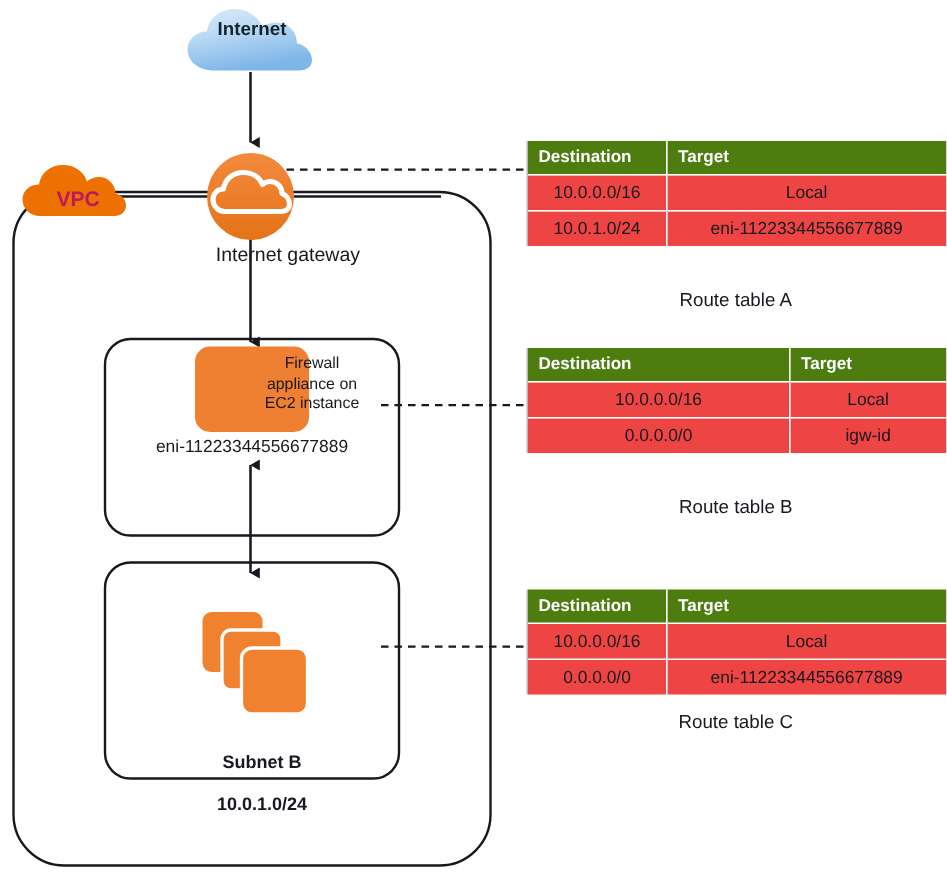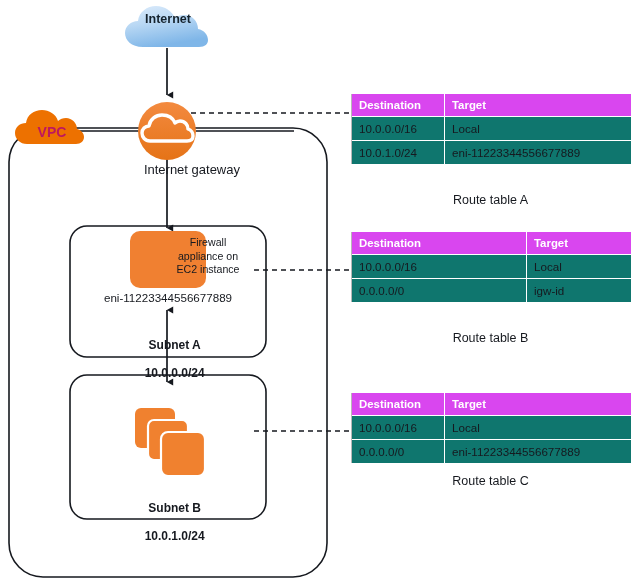--- a/index.html
+++ b/index.html
@@ -85,34 +85,34 @@
   
   .rtable {
     position: absolute;
     border-collapse: collapse;
     border-spacing: 0;
     table-layout: fixed;
     font-size: 11.6px;
     background: #ffffff;
   }
   .rtable th {
-    background: #d946ef;
+    background: #4d7c0f;
     color: #ffffff;
     font-weight: 700;
     font-size: 11.4px;
     text-align: left;
     padding: 4px 7px 5px 7px;
     border: none;
     height: 13px;
   }
   .rtable td {
-    background: #0f766e;
+    background: #ef4444;
     color: #16191f;
     font-weight: 400;
-    text-align: left;
+    text-align: center;
     padding: 4px 7px 5px 7px;
     border-top: 1.5px solid #ffffff;
     border-left: none;
     height: 14px;
     margin-left: 44px;
   }
   .rtable td.c0 { border-right: 1.5px solid #ffffff; }
   .rtable th.c0 { border-right: 1.5px solid #ffffff; }
   .rtable .celllead { border-left: 1.5px solid #b8b8b8; }
 
@@ -217,24 +217,20 @@
   <div class="lbl lbl-internet">Internet</div>
 
   <div class="lbl lbl-vpc">VPC</div>
 
   <div class="lbl lbl-igw">Internet gateway</div>
 
   <div class="lbl-fw">Firewall appliance on EC2 instance</div>
 
   <div class="lbl lbl-eni">eni-11223344556677889</div>
 
-  <div class="lbl lbl-subnet-a">
-    <span>Subnet A</span><br>
-    <span>10.0.0.0/24</span>
-  </div>
 
   <div class="lbl lbl-subnet-b">
     <span>Subnet B</span><br>
     <span>10.0.1.0/24</span>
   </div>
 
   <table class="rtable" id="rtA">
     <colgroup>
         <col style="width:93px">
         <col style="width:186px">

